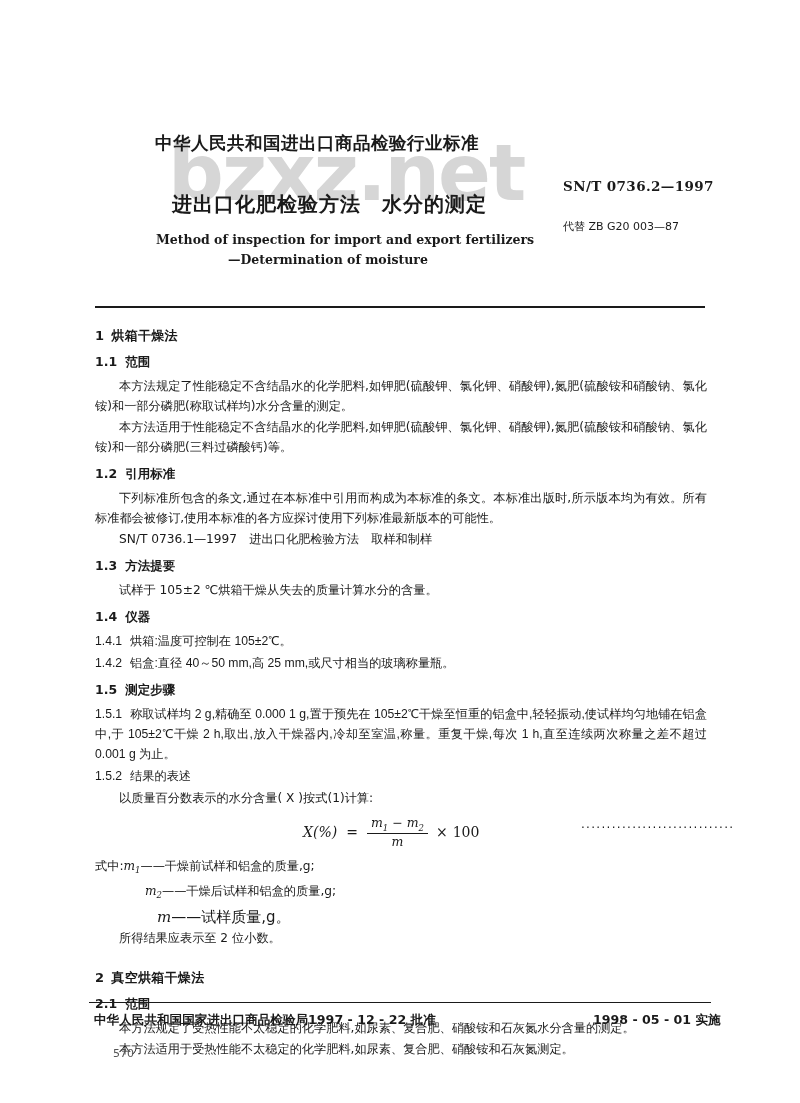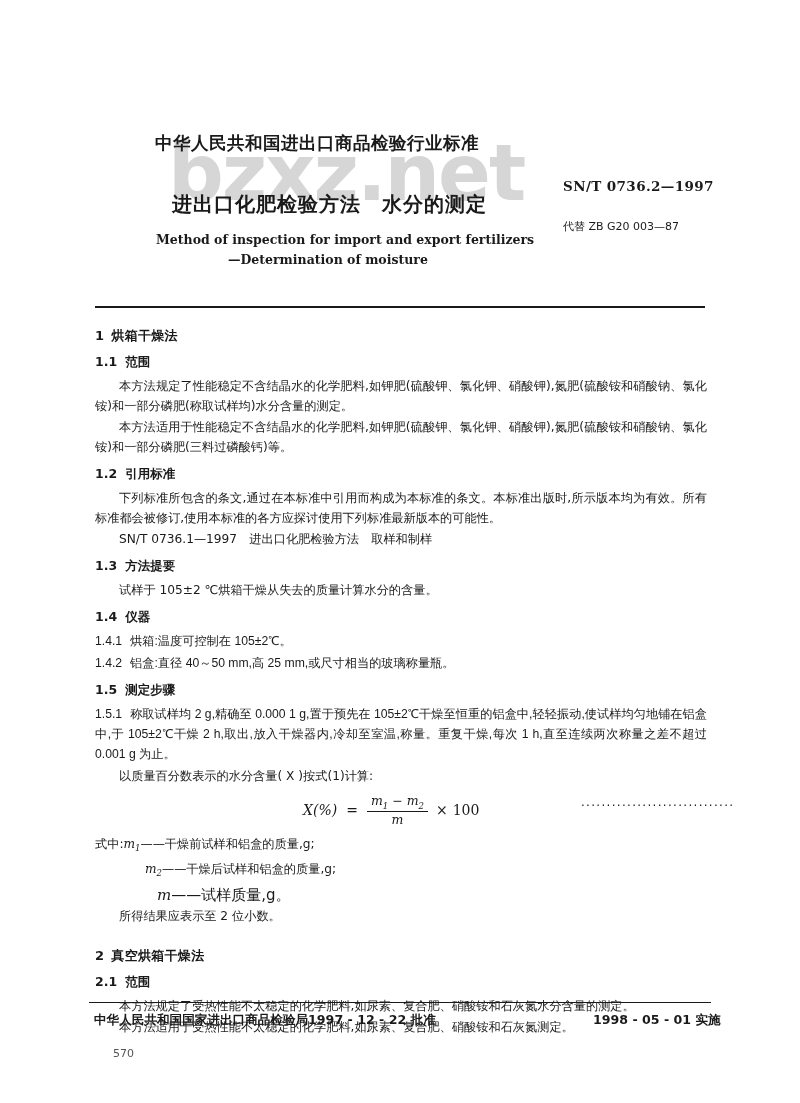--- a/index.html
+++ b/index.html
@@ -316,20 +316,23 @@
       </p>
       <p class="numbered">
         <span class="num">1.4.2</span><span>铝盒:直径 40～50 mm,高 25 mm,或尺寸相当的玻璃称量瓶。</span>
       </p>
 
       <p class="h-sub">
         <span class="num">1.5</span><span>测定步骤</span>
       </p>
       <p class="numbered">
         <span class="num">1.5.1</span><span>称取试样均 2 g,精确至 0.000 1 g,置于预先在 105±2℃干燥至恒重的铝盒中,轻轻振动,使试样均匀地铺在铝盒中,于 105±2℃干燥 2 h,取出,放入干燥器内,冷却至室温,称量。重复干燥,每次 1 h,直至连续两次称量之差不超过 0.001 g 为止。</span>
+      </p>
+      <p class="numbered">
+        <span class="num">1.5.2</span><span>结果的表述</span>
       </p>
       <p class="para">以质量百分数表示的水分含量( X )按式(1)计算:</p>
 
       <div class="formula-row">
         <div class="formula">
           <span class="lhs">X(%)</span>
           <span class="eq">=</span>
           <span class="frac">
             <span class="top"><span>m</span><sub>1</sub> <span>−</span> <span>m</span><sub>2</sub></span>
             <span class="bot">m</span>

